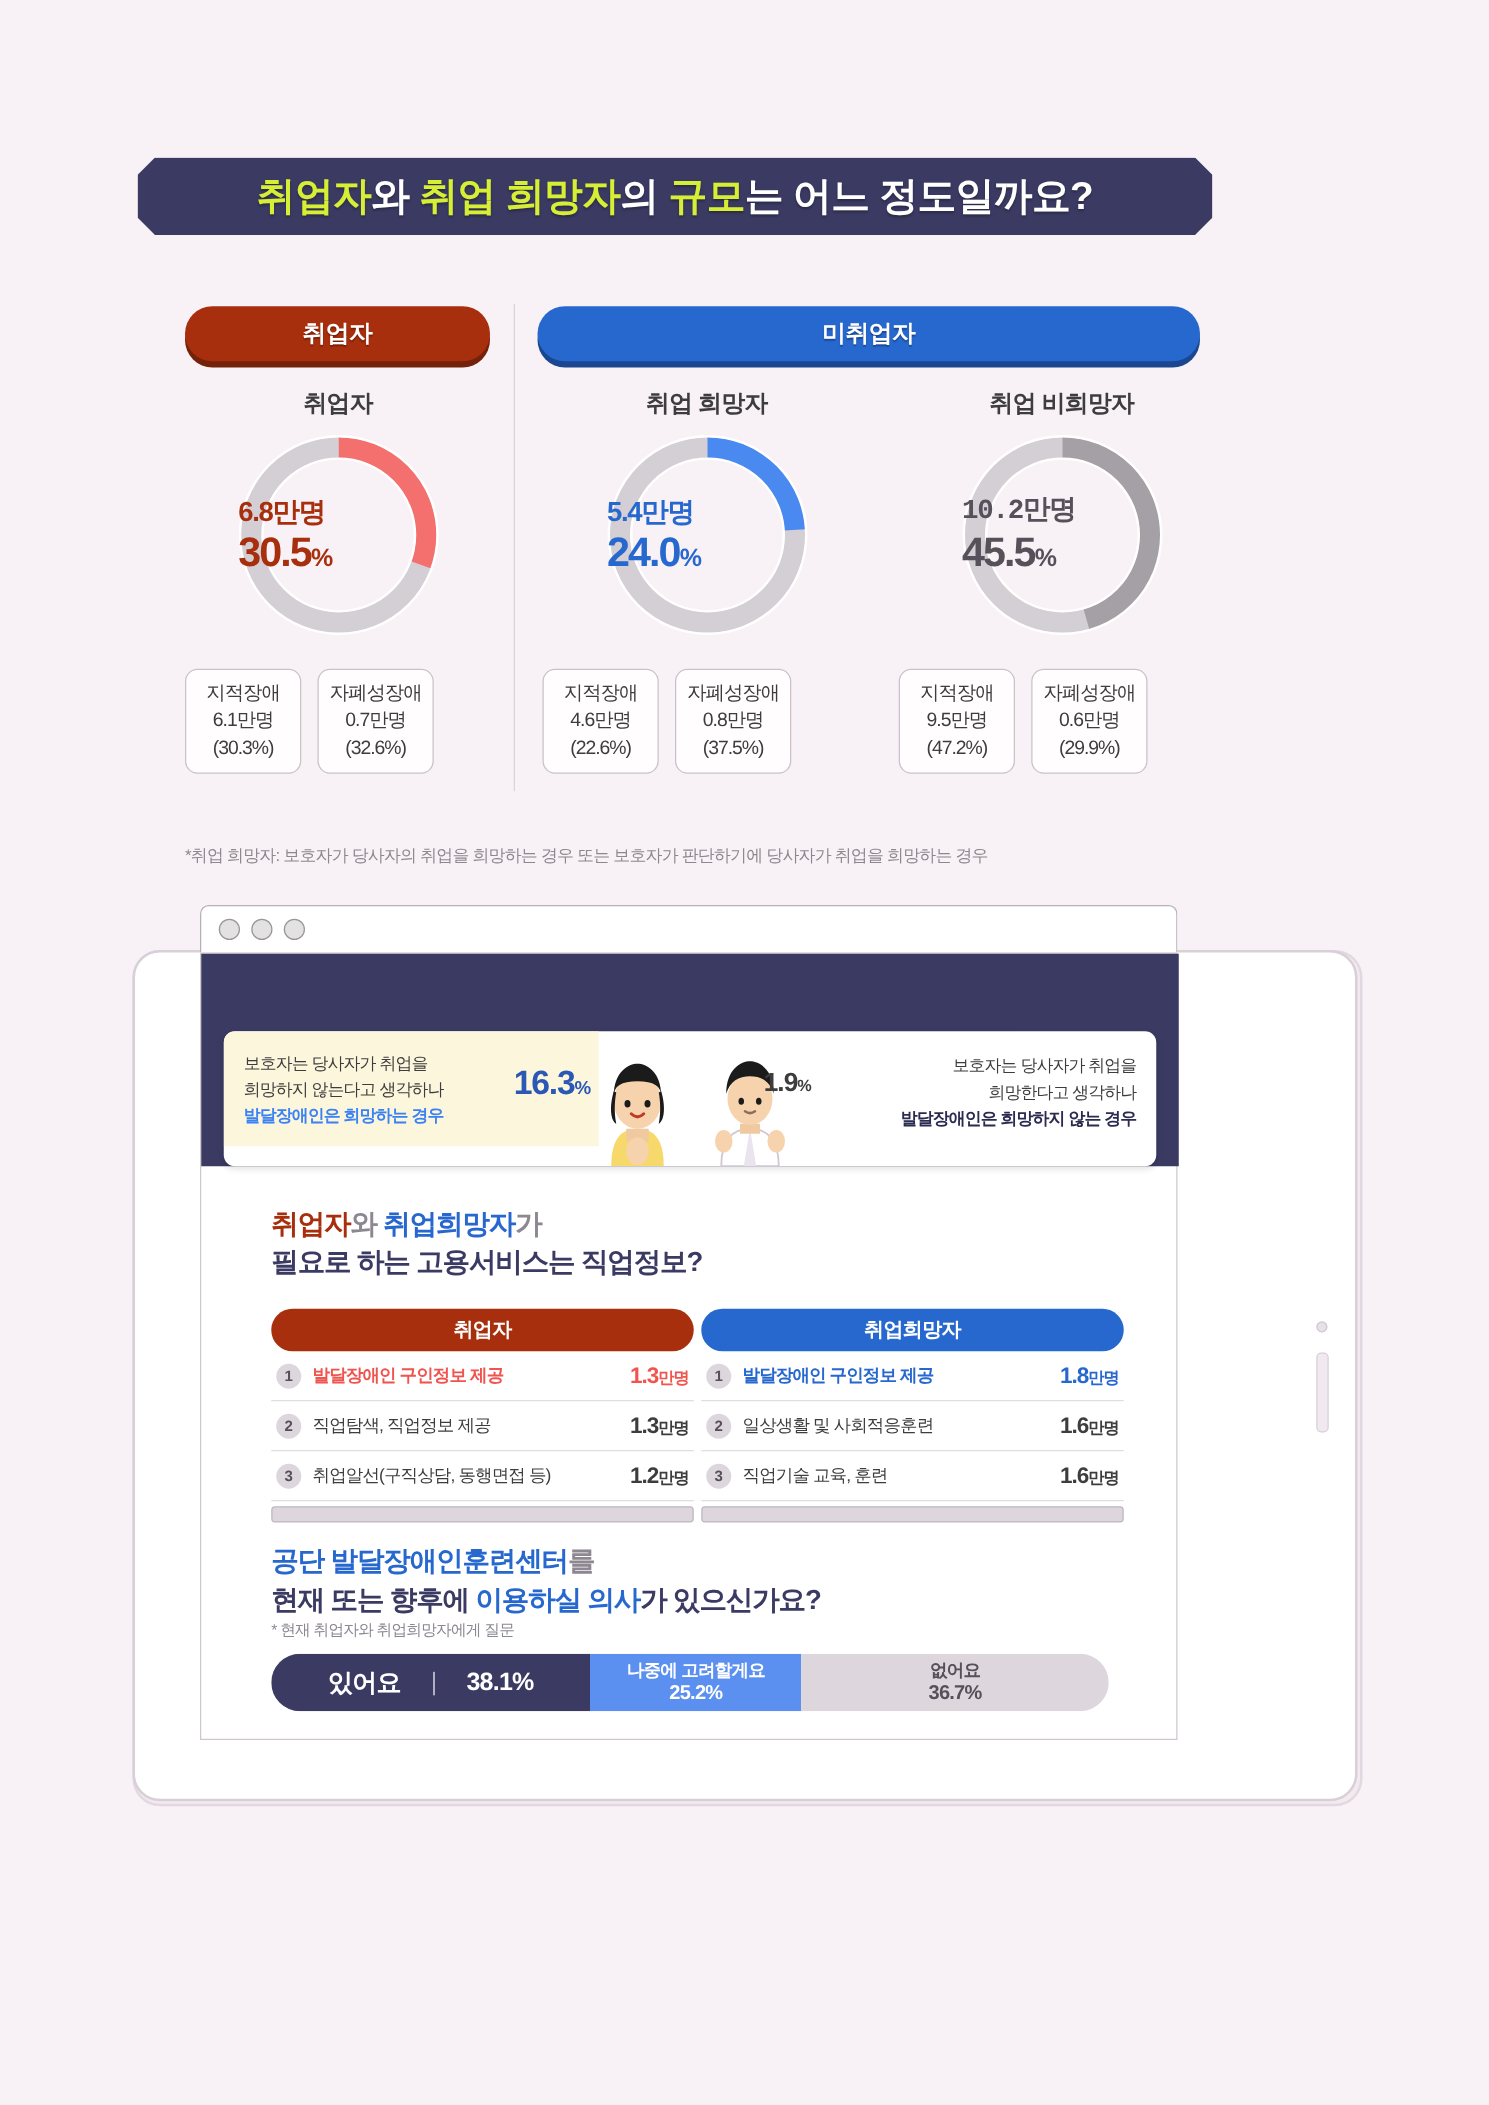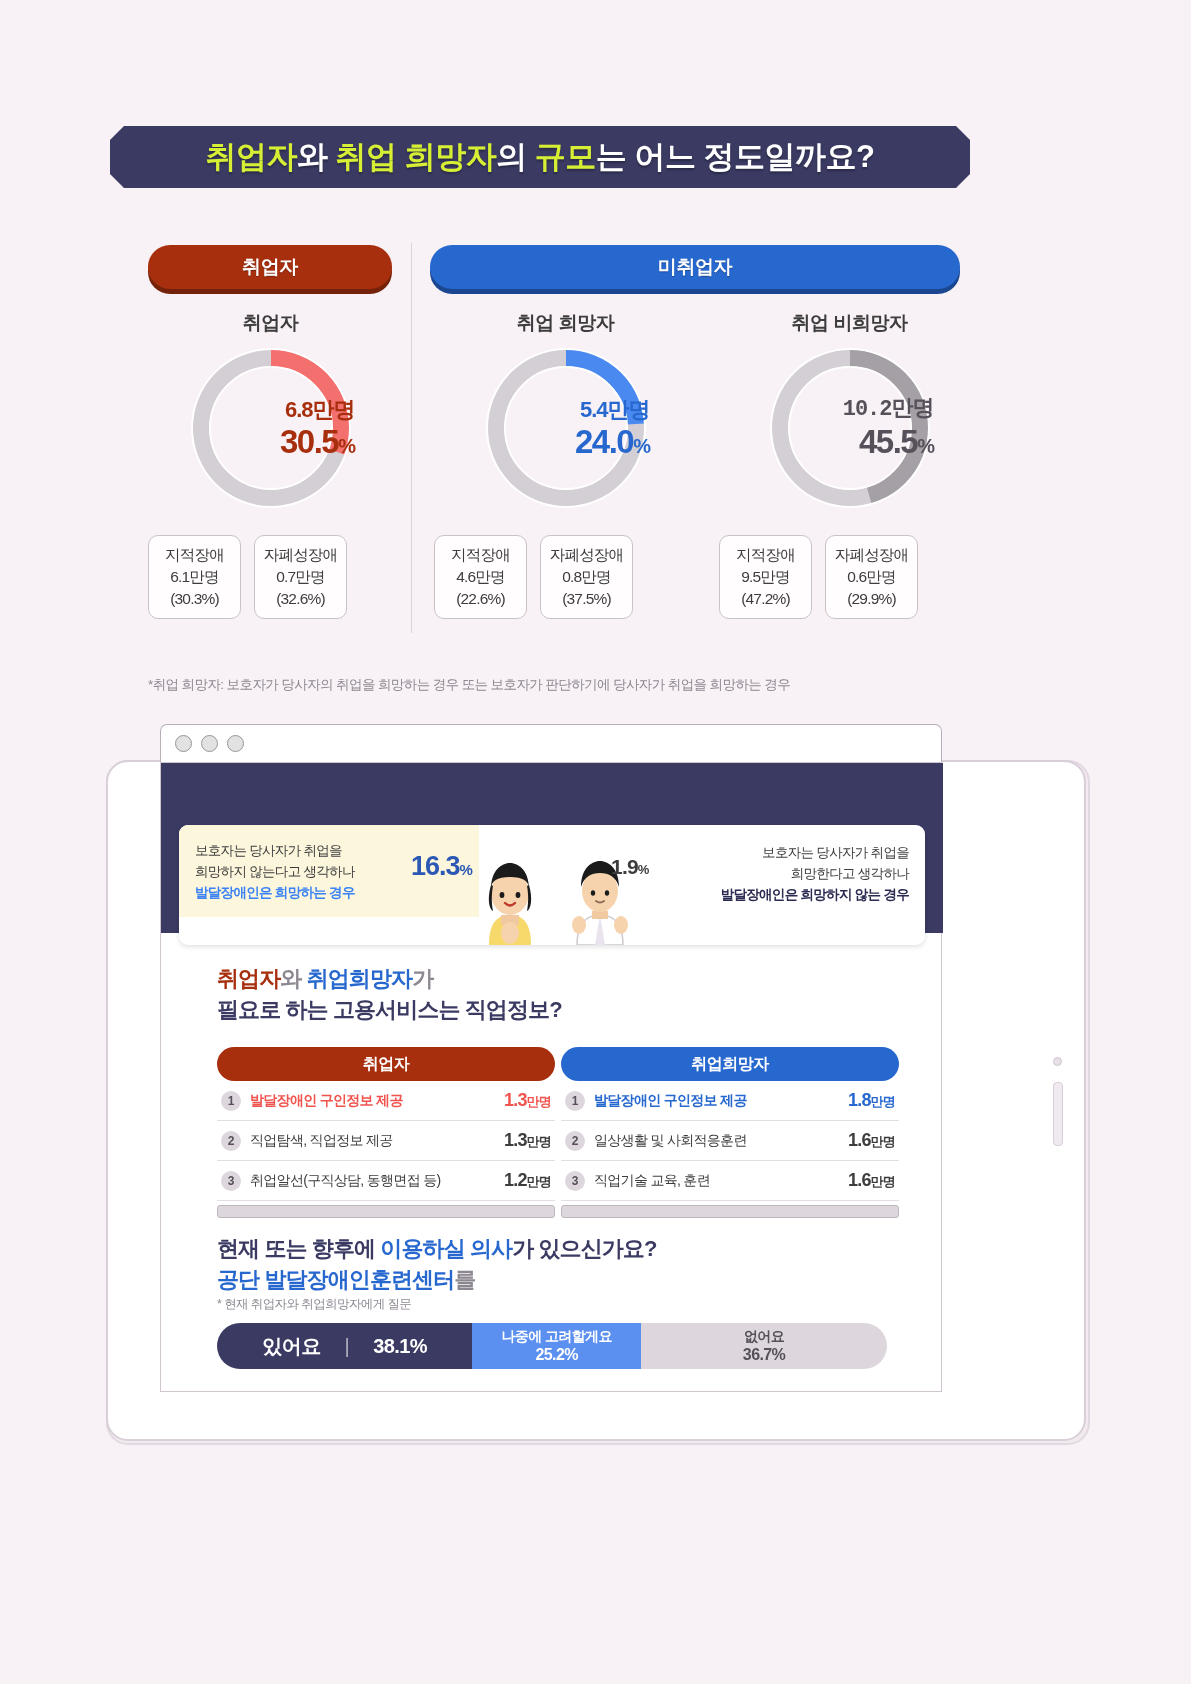--- a/index.html
+++ b/index.html
@@ -43,21 +43,21 @@
   
   .donut-group{position:absolute;top:310px;}
   .donut-label{
     text-align:center;font-size:19px;font-weight:bold;color:#3d3d3d;letter-spacing:-.5px;
     margin-bottom:8px;
   }
   .donut{position:relative;margin:0 auto;}
   .donut svg{display:block;}
   .donut-center{
     position:absolute;left:4px;right:0;top:50%;transform:translateY(-50%);
-    text-align:right;line-height:1;
+    text-align:left;line-height:1;
   }
   .dc-top{font-size:22px;font-weight:bold;letter-spacing:-1px;}
   .dc-big{font-size:33px;font-weight:bold;letter-spacing:-1.5px;margin-top:4px;}
   .dc-big .pc{font-size:20px;}
 
   
   .subrow{position:absolute;display:flex;gap:13px;}
   .subbox{
     width:93px;min-height:84px;border:1.5px solid #c9c2c9;border-radius:10px;
     background:#fffdfe;
@@ -98,21 +98,21 @@
   .sc-banner{
     position:absolute;left:0;top:0;width:782px;height:170px;background:#3a3a63;
   }
   .sc-banner .hd{
     position:absolute;left:0;right:0;top:20px;text-align:center;
     font-size:24px;font-weight:bold;letter-spacing:-.8px;white-space:nowrap;
   }
   .yhl{color:#2b2b52;background:#f5ee3f;padding:0 2px;}
 
   .whitecard{
-    position:absolute;left:18px;top:62px;width:746px;height:120px;background:#ffffff;
+    position:absolute;left:18px;top:62px;width:746px;height:108px;background:#ffffff;
     border-radius:9px;box-shadow:0 2px 5px rgba(0,0,0,.12);overflow:hidden;
   }
   .wc-left-bg{position:absolute;left:0;top:0;width:300px;height:92px;background:#fbf6dc;}
   .wc-ltext{
     position:absolute;left:16px;top:16px;width:210px;
     font-size:13.5px;color:#3d3d3d;letter-spacing:-.7px;line-height:1.55;
   }
   .wc-ltext .em{color:#3b82f6;font-weight:bold;}
   .wc-lpct{position:absolute;left:232px;top:26px;font-size:27px;font-weight:bold;color:#2b58b5;letter-spacing:-1px;}
   .wc-lpct .pc{font-size:15px;}
@@ -393,22 +393,22 @@
       </div>
       <div class="svc-row">
         <div class="rank">3</div>
         <div class="svc-name">직업기술 교육, 훈련</div>
         <div class="svc-val"><span>1.6</span><span class="u">만명</span></div>
       </div>
       <div class="svc-foot"></div>
     </div>
 
     <div class="sec3-head">
+      <div><span class="c-blue">공단 발달장애인훈련센터</span><span class="c-gray">를</span></div>
       <div><span>현재 또는 향후에 </span><span class="c-blue">이용하실 의사</span><span>가 있으신가요?</span></div>
-      <div><span class="c-blue">공단 발달장애인훈련센터</span><span class="c-gray">를</span></div>
     </div>
     <div class="sec3-note">* 현재 취업자와 취업희망자에게 질문</div>
 
     <div class="barwrap">
       <div class="bseg navy" style="width:38.1%;">
         <span>있어요</span>
         <span class="div">|</span>
         <span>38.1%</span>
       </div>
       <div class="bseg blue" style="width:25.2%;">

